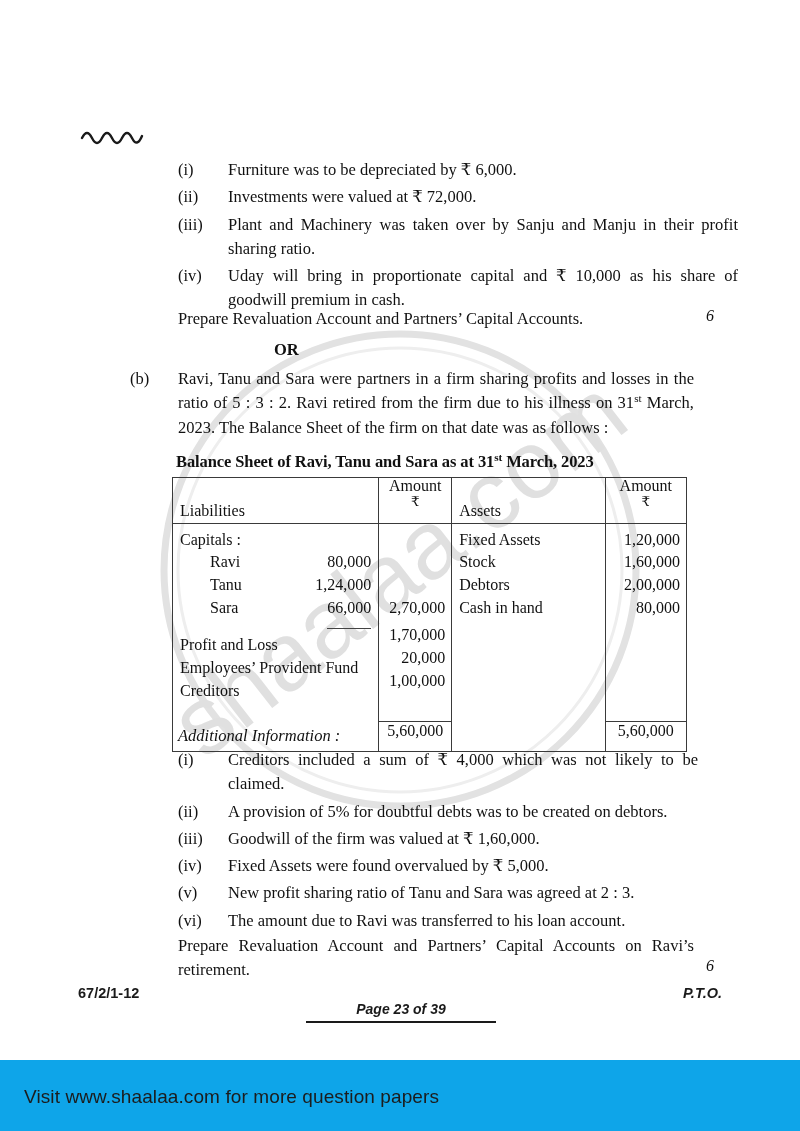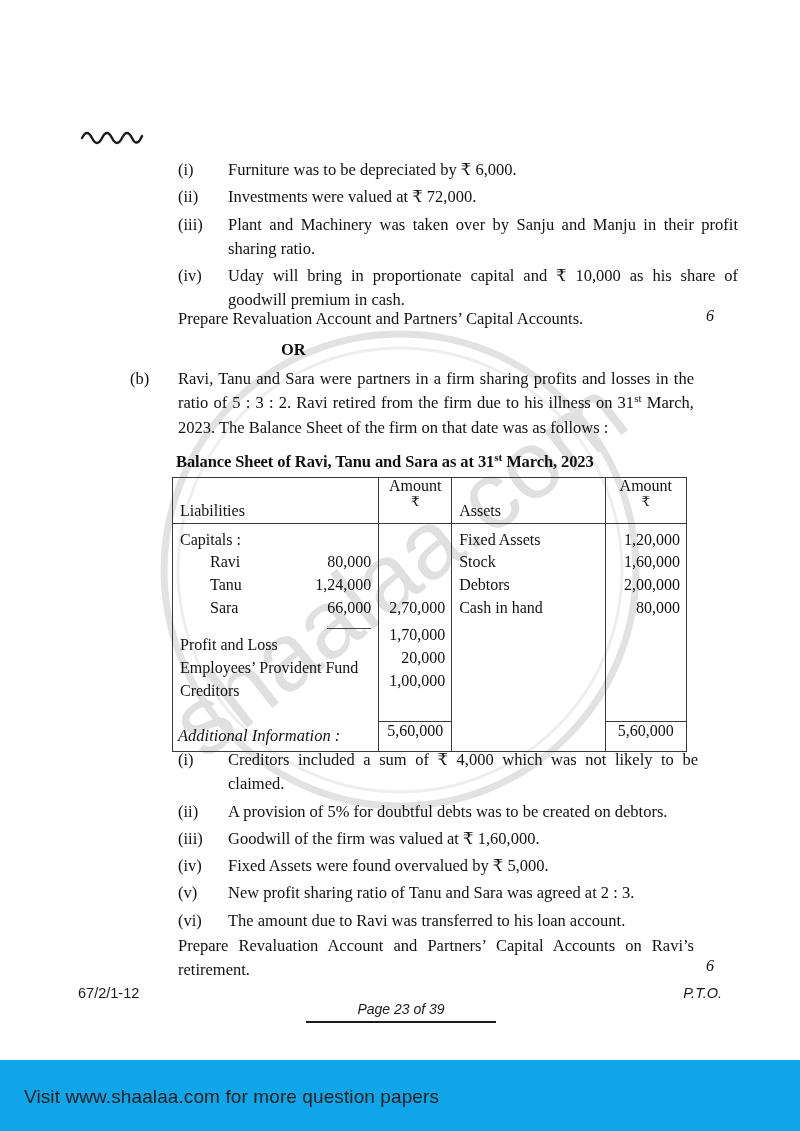--- a/index.html
+++ b/index.html
@@ -84,21 +84,21 @@
     text-align: justify;
     text-justify: inter-word;
   }
 
   .marks {
     position: absolute;
     font-style: italic;
     font-size: 16px;
   }
 
-  .bold { font-weight: bold; margin-left: 7px; }
+  .bold { font-weight: bold; }
   .ital { font-style: italic; }
 
   sup {
     font-size: 0.68em;
     vertical-align: super;
     line-height: 0;
   }
 
   
   #bs-title {
@@ -198,20 +198,21 @@
   }
   .tot-blank { border-top: none; }
 
   
   #footer {
     position: absolute;
     left: 0;
     top: 985px;
     width: 800px;
     height: 30px;
+    font-weight: bold;
   }
   #footer .fl {
     position: absolute;
     left: 78px; top: 0;
     font-family: "Liberation Sans", "DejaVu Sans", sans-serif;
     font-size: 14.5px;
     color: #1a1a1a;
   }
   #footer .fc {
     position: absolute;

